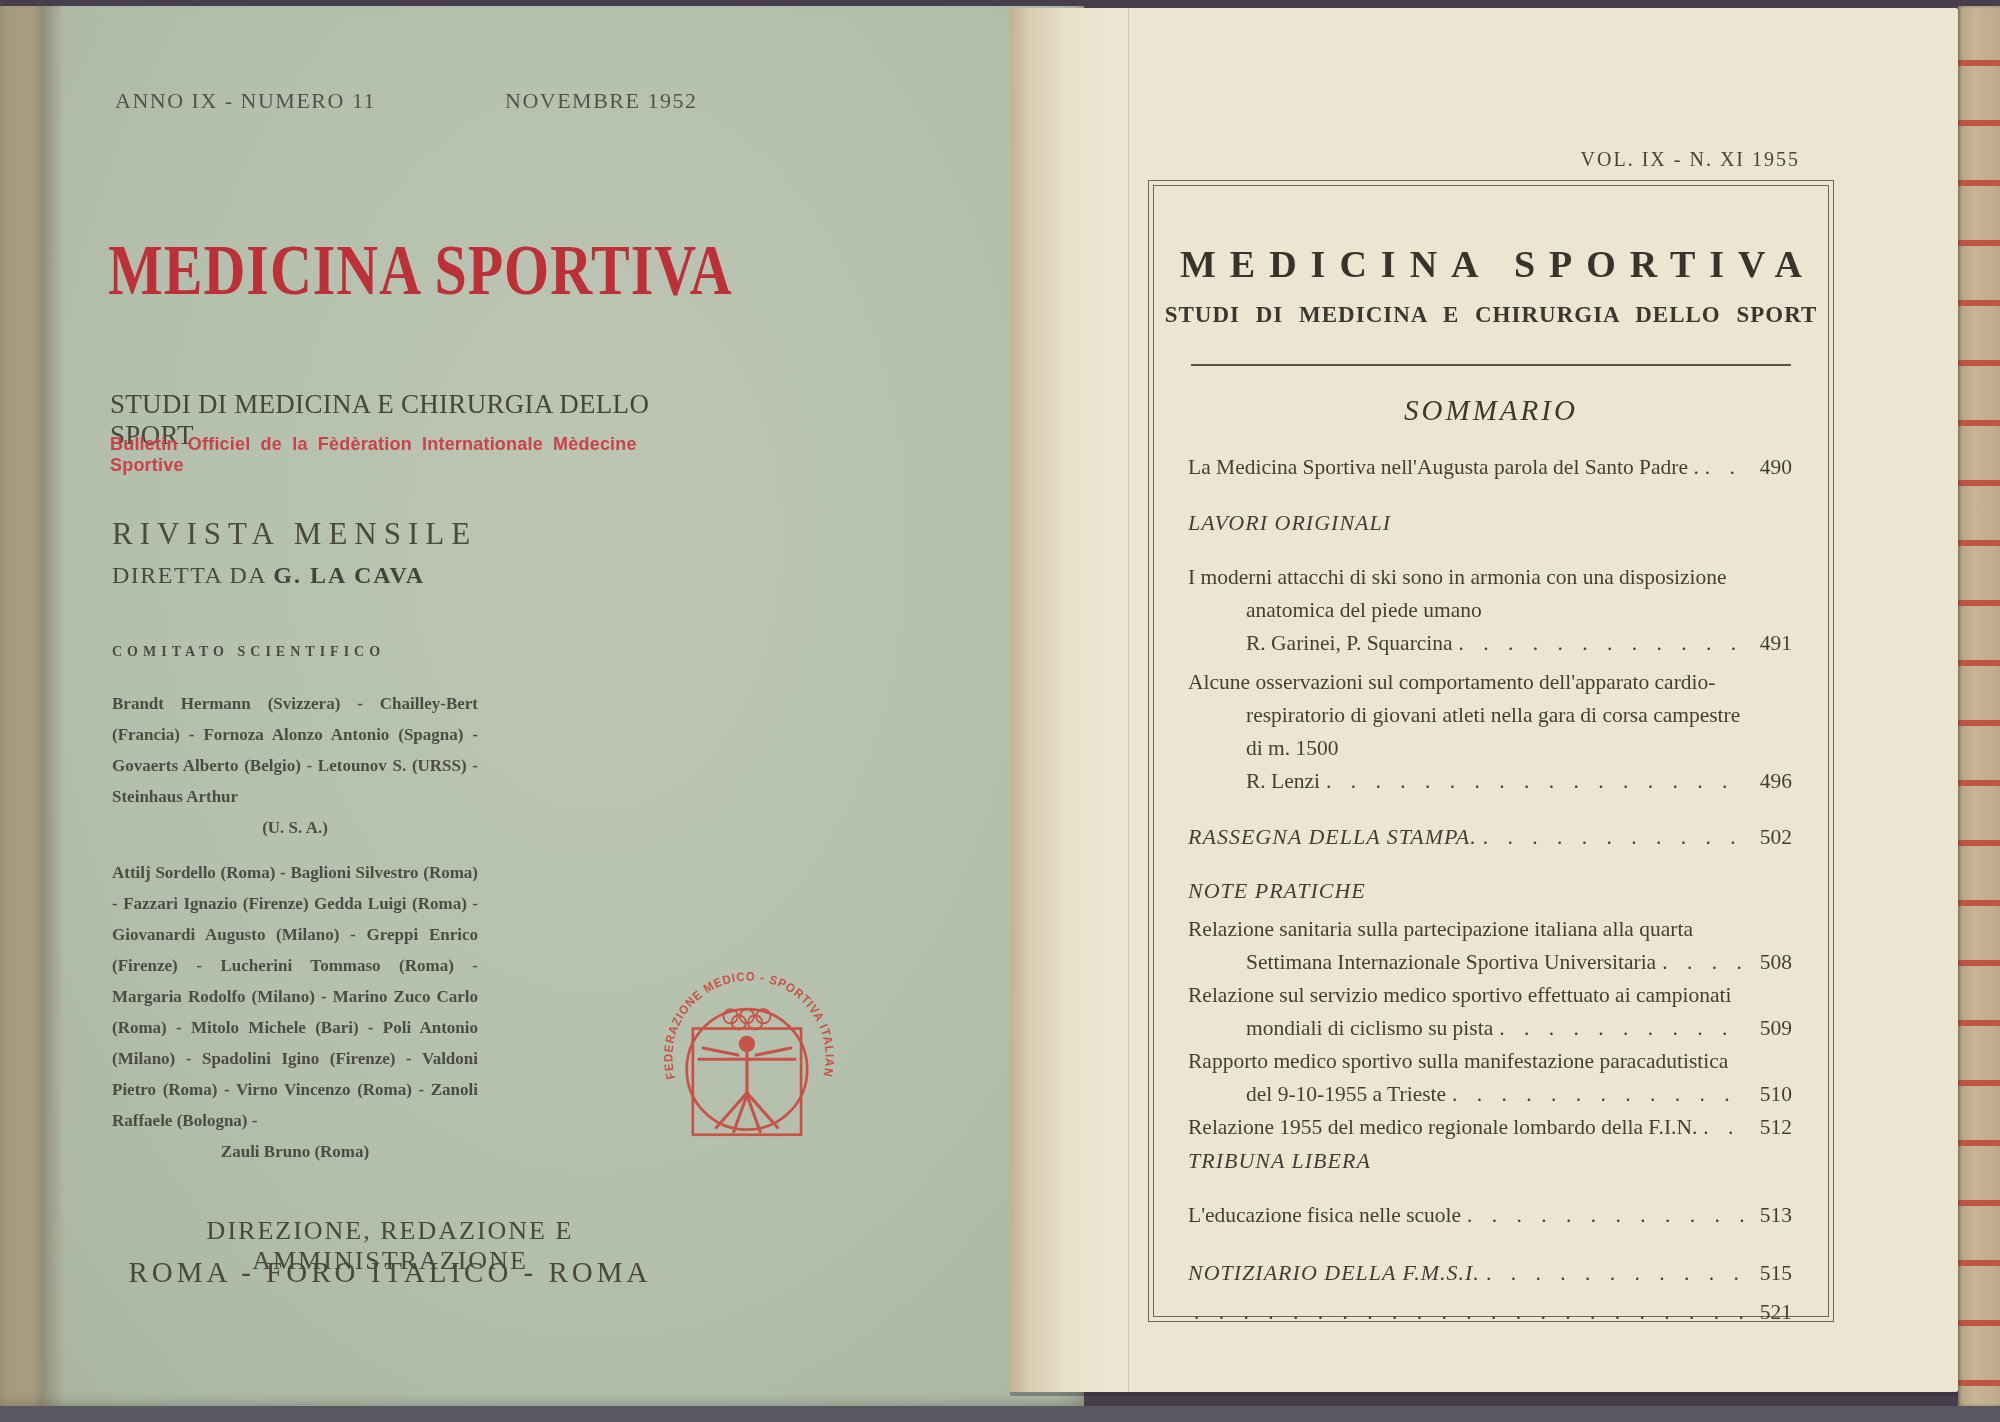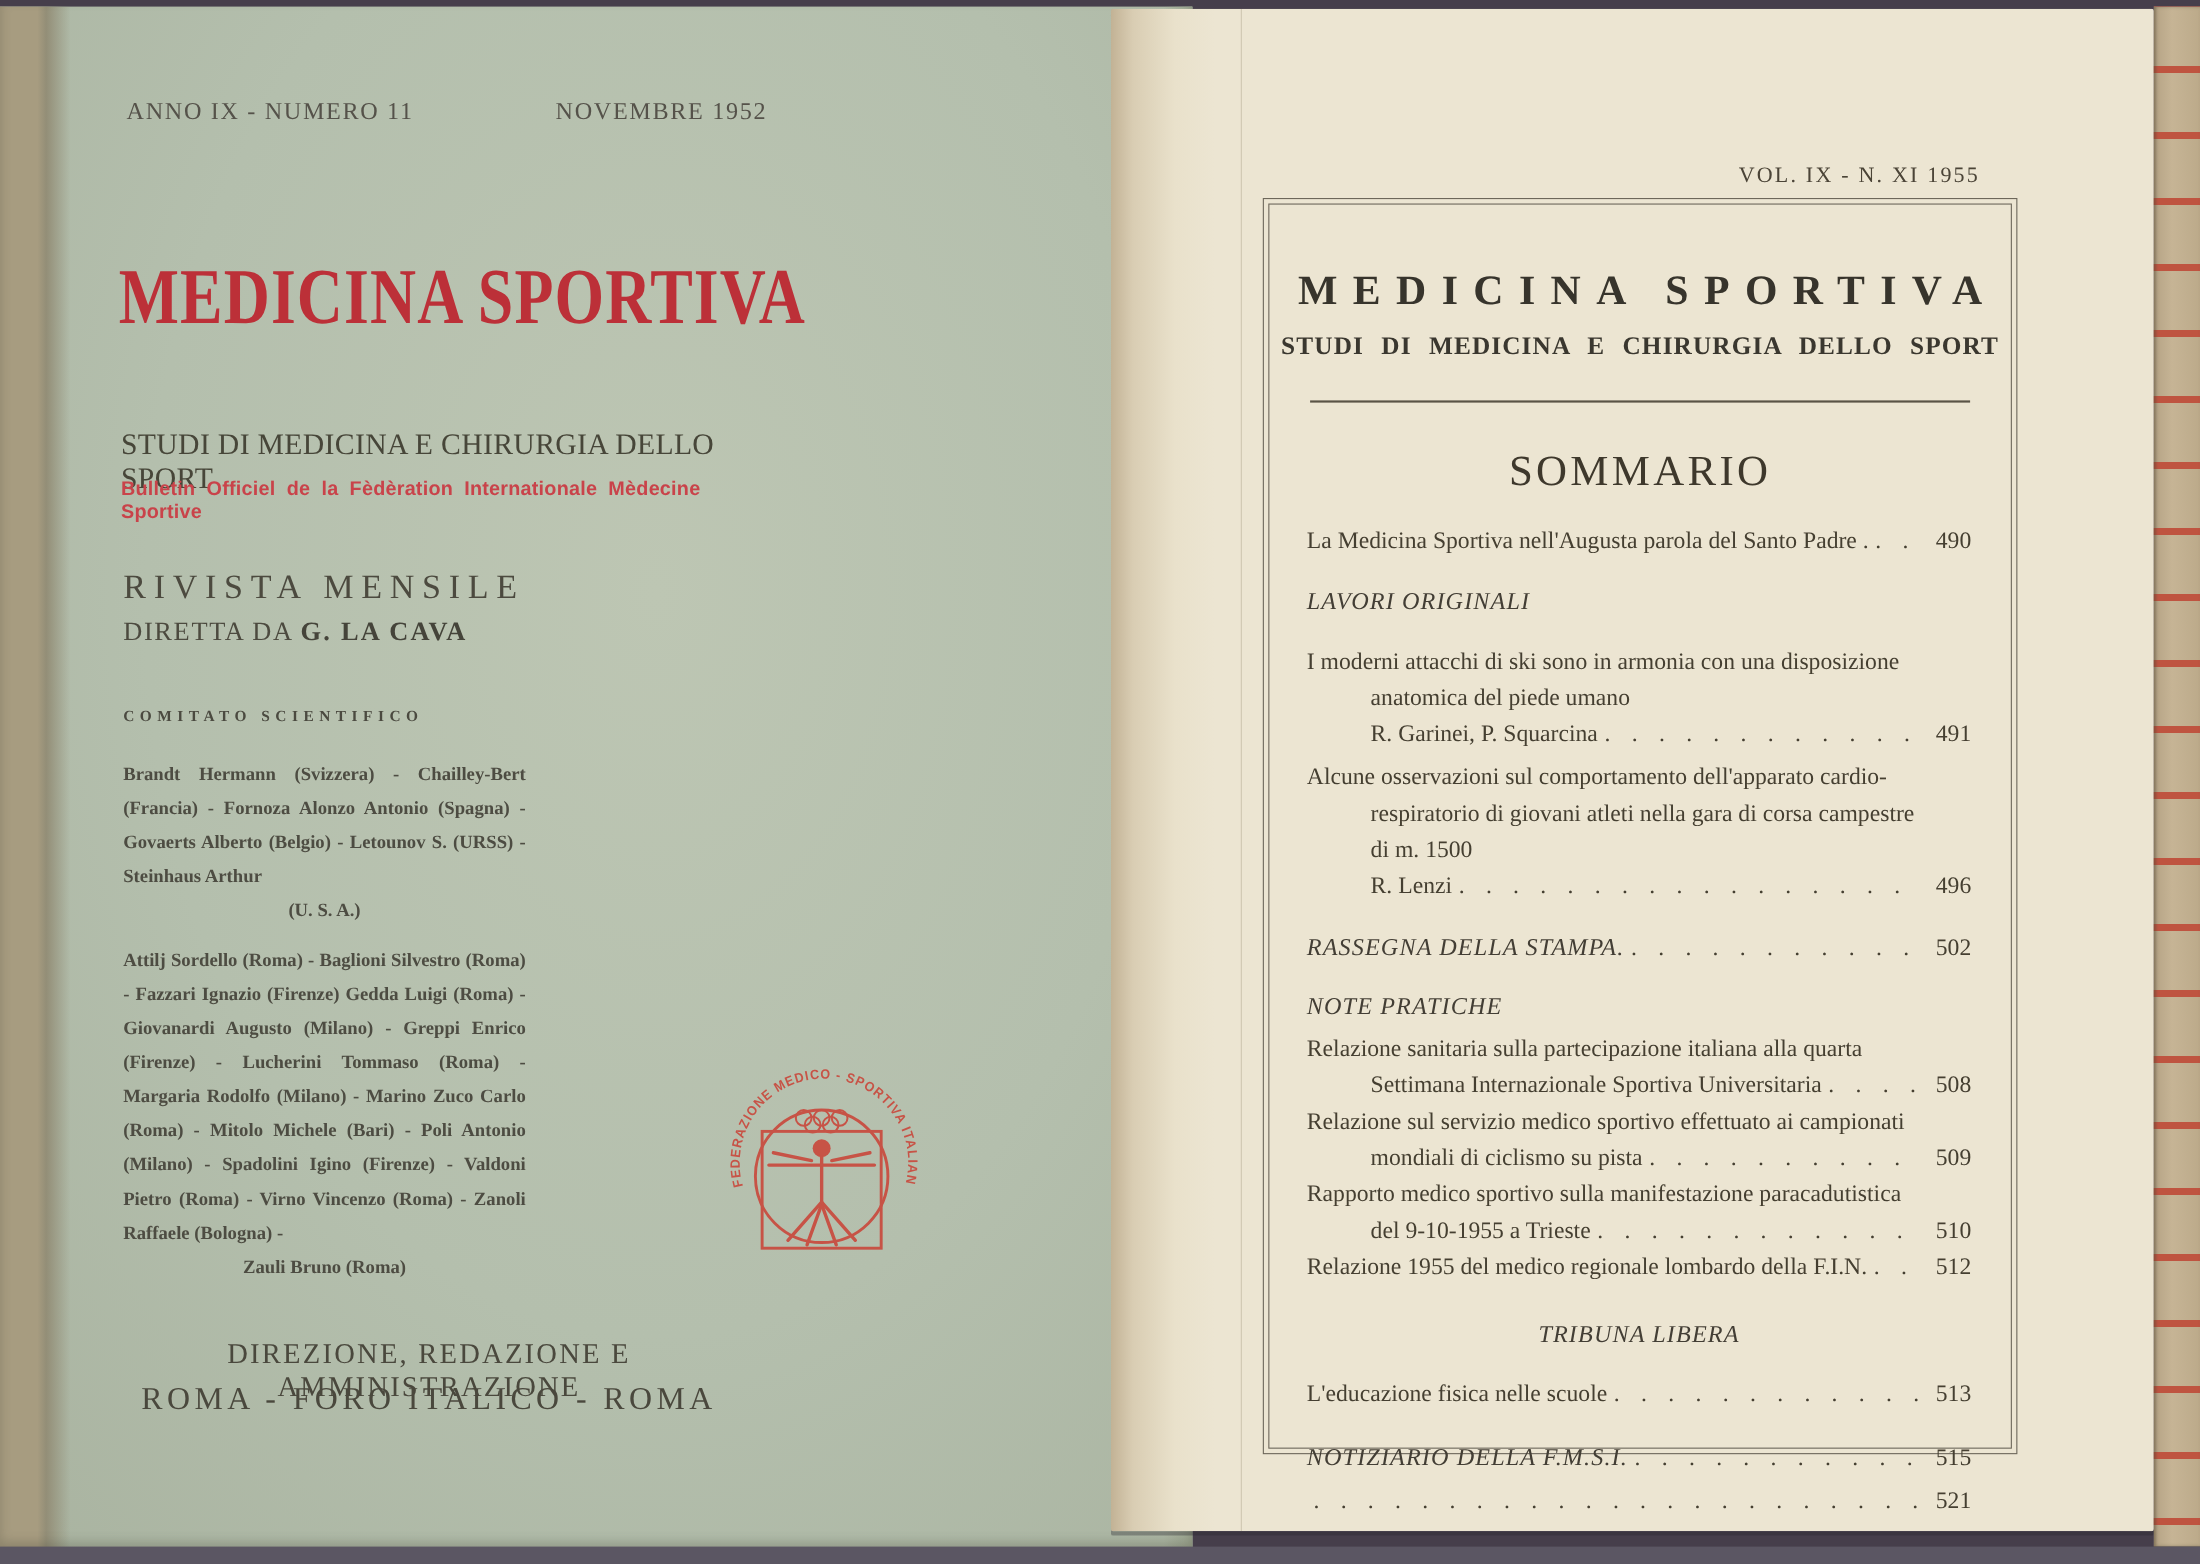--- a/index.html
+++ b/index.html
@@ -45,30 +45,30 @@
     box-shadow:0 4px 0 rgba(40,36,46,.35);}
   .toc-page::after{content:"";position:absolute;left:118px;top:0;width:1px;height:100%;background:rgba(120,108,84,.25);}
   .vol-line{position:absolute;right:158px;top:140px;font-size:20px;letter-spacing:2px;color:#4b4437;}
   .frame{position:absolute;left:138px;top:172px;width:684px;height:1140px;border:1px solid #6d675a;}
   .frame-inner{position:absolute;left:4px;top:4px;right:4px;bottom:4px;border:1px solid #6d675a;}
   .r-title{margin:56px 0 0 0;text-align:center;font-size:38px;font-weight:bold;letter-spacing:14px;
     text-indent:14px;color:#37342c;}
   .r-subtitle{margin:16px 0 0 0;text-align:center;font-size:23px;font-weight:bold;letter-spacing:1px;
     word-spacing:9px;color:#3a372f;}
   .r-rule{width:600px;margin:36px auto 0 auto;border:0;border-top:2px solid #5a5446;}
-  .sommario{margin:40px 0 0 0;text-align:center;font-size:39px;letter-spacing:3px;color:#3e382c;}
+  .sommario{margin:28px 0 0 0;text-align:center;font-size:29px;letter-spacing:3px;color:#3e382c;font-style:italic;}
   .toc{margin:24px 0 0 0;padding:0 36px 0 34px;font-size:21.5px;line-height:33px;color:#453f31;}
   .lrow{display:flex;align-items:baseline;}
   .lrow .txt{white-space:nowrap;}
   .dots{flex:1 1 auto;white-space:nowrap;overflow:hidden;letter-spacing:7px;padding:0 6px;color:#453f31;}
   .pg{flex:0 0 auto;min-width:46px;text-align:right;}
   .ind{padding-left:58px;}
   .sect{font-style:italic;font-size:22px;letter-spacing:1px;color:#433e35;}
   .mt-a{margin-top:24px;} .mt-b{margin-top:22px;} .mt-c{margin-top:20px;}
-  .mt-d{margin-top:28px;text-align:center;} .mt-e{margin-top:6px;}
+  .mt-d{} .mt-e{margin-top:6px;}
 
   
   .spine-edge{position:absolute;left:1958px;top:6px;width:42px;height:1400px;
     background:
       repeating-linear-gradient(180deg,rgba(0,0,0,0) 0 54px,#bf5440 54px 60px),
       linear-gradient(90deg,#b5a385 0,#c6b495 40%,#bcaa8a 100%);
     box-shadow:inset 2px 0 3px rgba(80,70,50,.5);}
 </style>
 </head>
 <body>

